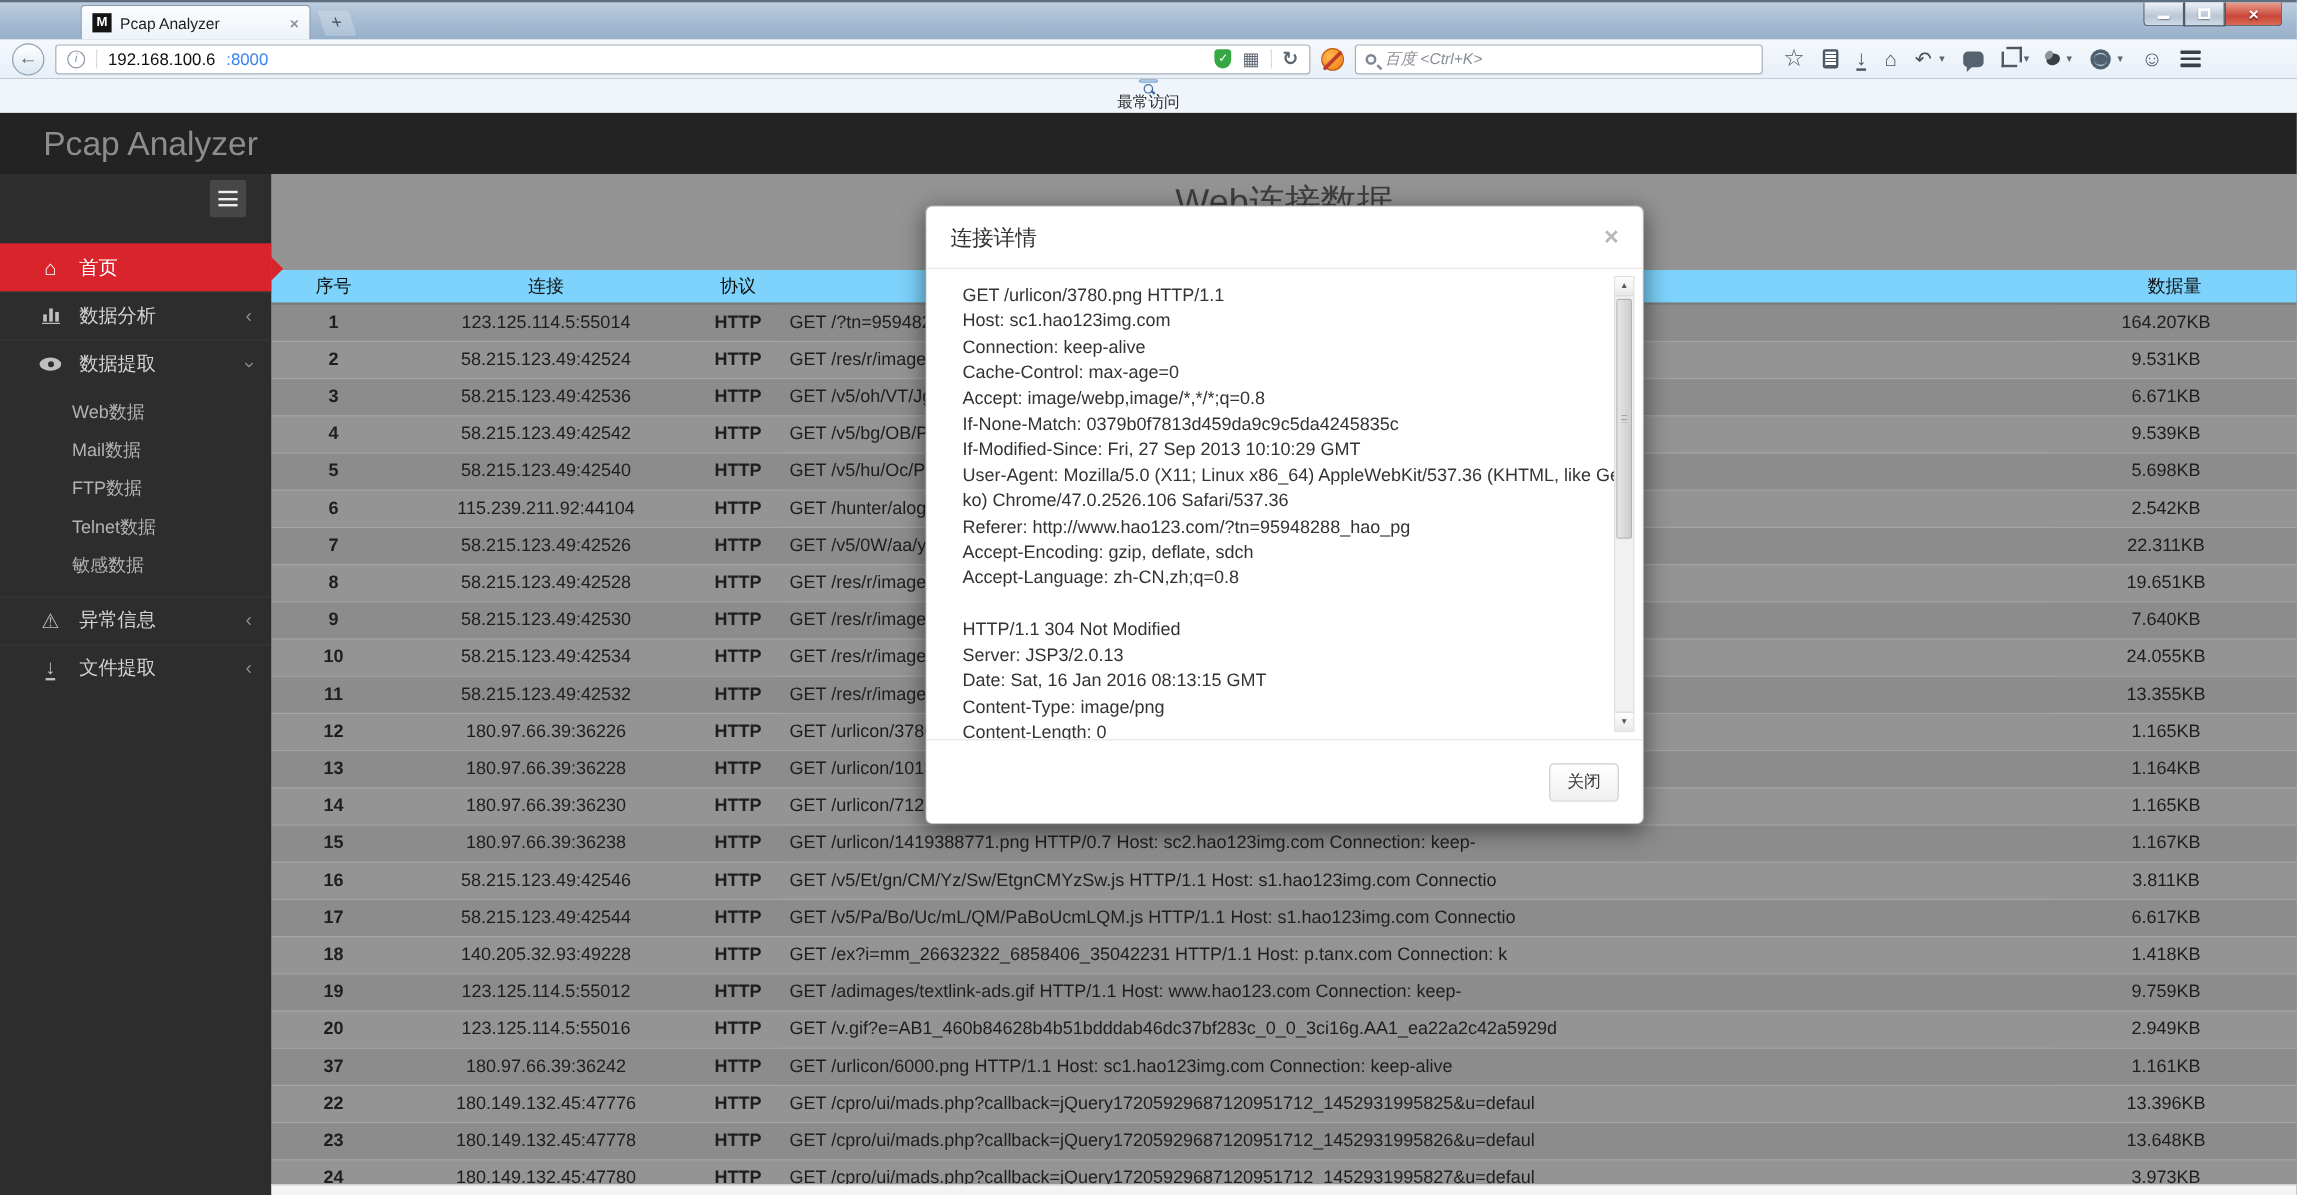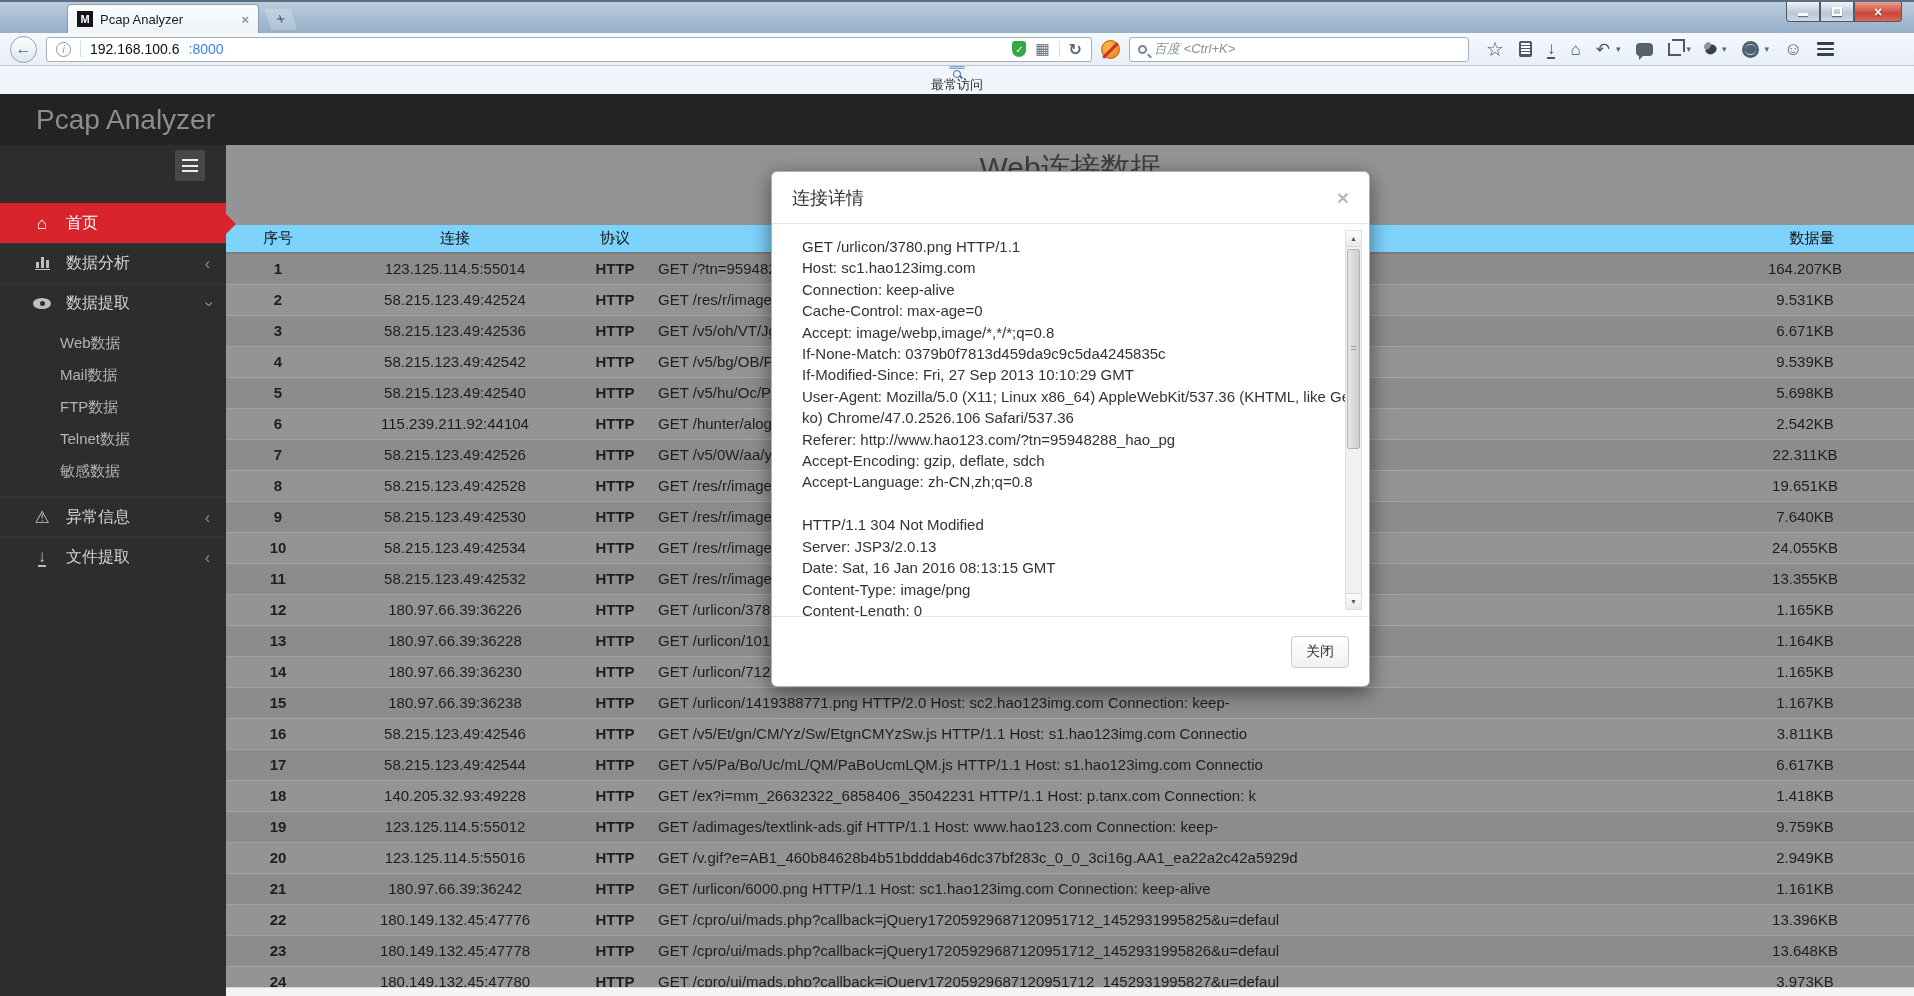--- a/index.html
+++ b/index.html
@@ -409,21 +409,21 @@
                 <td class="c-no">14</td>
                 <td class="c-conn">180.97.66.39:36230</td>
                 <td class="c-proto">HTTP</td>
                 <td class="c-req">GET /urlicon/712.p</td>
                 <td class="c-size">1.165KB</td>
               </tr>
               <tr>
                 <td class="c-no">15</td>
                 <td class="c-conn">180.97.66.39:36238</td>
                 <td class="c-proto">HTTP</td>
-                <td class="c-req">GET /urlicon/1419388771.png HTTP/2.0 Host: sc2.hao123img.com Connection: keep-</td>
+                <td class="c-req">GET /urlicon/1419388771.png HTTP/0.7 Host: sc2.hao123img.com Connection: keep-</td>
                 <td class="c-size">1.167KB</td>
               </tr>
               <tr>
                 <td class="c-no">16</td>
                 <td class="c-conn">58.215.123.49:42546</td>
                 <td class="c-proto">HTTP</td>
                 <td class="c-req">GET /v5/Et/gn/CM/Yz/Sw/EtgnCMYzSw.js HTTP/1.1 Host: s1.hao123img.com Connectio</td>
                 <td class="c-size">3.811KB</td>
               </tr>
               <tr>
@@ -448,21 +448,21 @@
                 <td class="c-size">9.759KB</td>
               </tr>
               <tr>
                 <td class="c-no">20</td>
                 <td class="c-conn">123.125.114.5:55016</td>
                 <td class="c-proto">HTTP</td>
                 <td class="c-req">GET /v.gif?e=AB1_460b84628b4b51bdddab46dc37bf283c_0_0_3ci16g.AA1_ea22a2c42a5929d</td>
                 <td class="c-size">2.949KB</td>
               </tr>
               <tr>
-                <td class="c-no">21</td>
+                <td class="c-no">37</td>
                 <td class="c-conn">180.97.66.39:36242</td>
                 <td class="c-proto">HTTP</td>
                 <td class="c-req">GET /urlicon/6000.png HTTP/1.1 Host: sc1.hao123img.com Connection: keep-alive</td>
                 <td class="c-size">1.161KB</td>
               </tr>
               <tr>
                 <td class="c-no">22</td>
                 <td class="c-conn">180.149.132.45:47776</td>
                 <td class="c-proto">HTTP</td>
                 <td class="c-req">GET /cpro/ui/mads.php?callback=jQuery17205929687120951712_1452931995825&amp;u=defaul</td>

